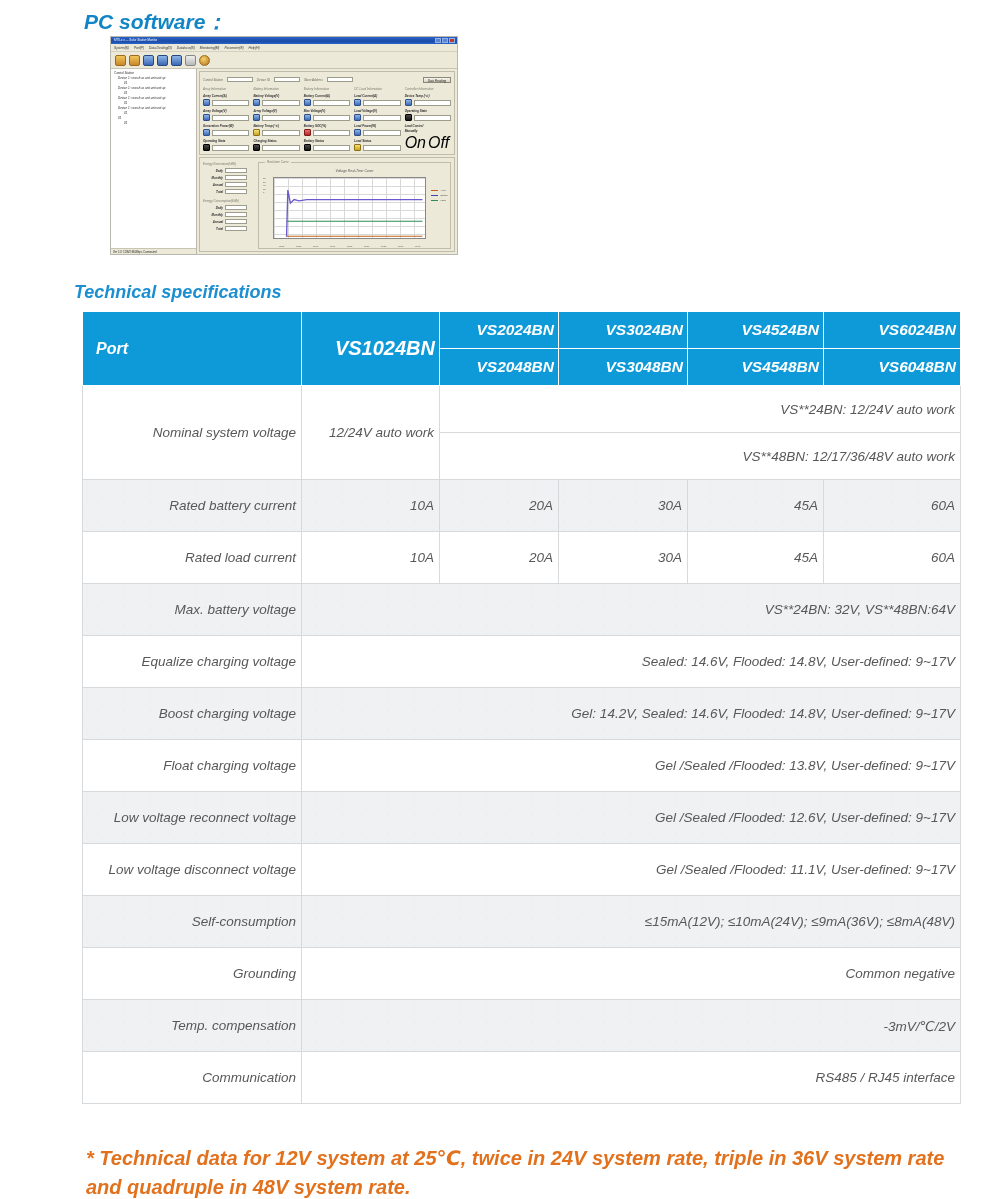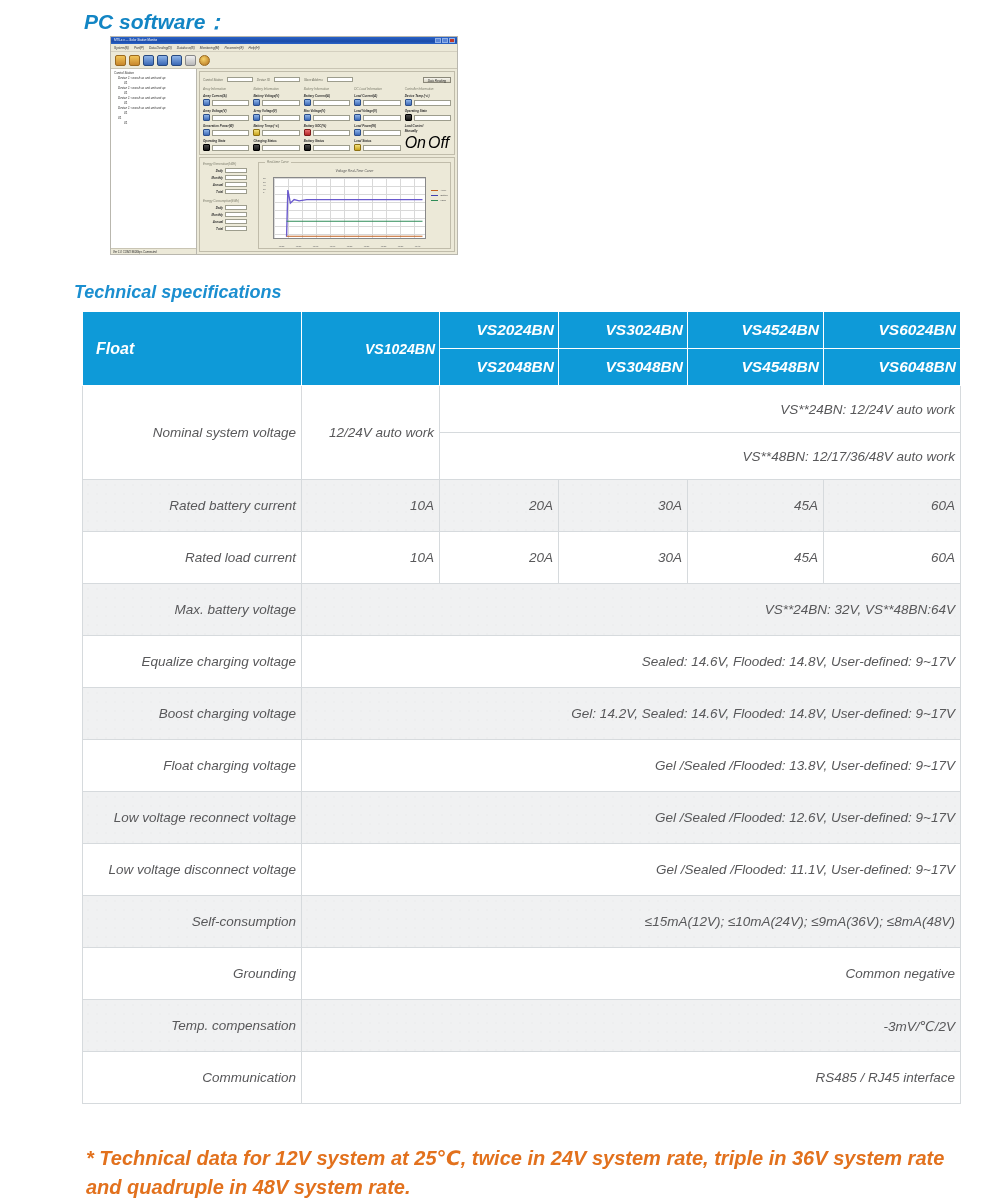--- a/index.html
+++ b/index.html
@@ -170,21 +170,21 @@
     font-weight: bold;
     font-size: 15.5px;
     border: 1px solid #ffffff;
     padding: 9px 4px;
   }
   .spec-table thead th.model-cell {
     text-align: left;
     padding-left: 13px;
     font-size: 16px;
   }
-  .spec-table thead th.m1-cell { font-size: 14px; }
+  .spec-table thead th.m1-cell { font-size: 20px; }
 
   .spec-table td.param {
     text-align: right;
     padding-left: 12px;
     font-size: 13.5px;
     line-height: 1.45;
   }
   
   .spec-table tbody tr.alt > td {
     background-color: #f0f1f2;
@@ -532,21 +532,21 @@
     <colgroup>
       <col class="c-param">
         <col class="c-m1">
         <col class="c-m2">
         <col class="c-m3">
         <col class="c-m4">
         <col class="c-m5">
     </colgroup>
     <thead>
       <tr>
-        <th class="model-cell" rowspan="2">Float</th>
+        <th class="model-cell" rowspan="2">Port</th>
         <th class="m1-cell" rowspan="2">VS1024BN</th>
         <th>VS2024BN</th>
         <th>VS3024BN</th>
         <th>VS4524BN</th>
         <th>VS6024BN</th>
       </tr>
       <tr>
         <th>VS2048BN</th>
         <th>VS3048BN</th>
         <th>VS4548BN</th>

